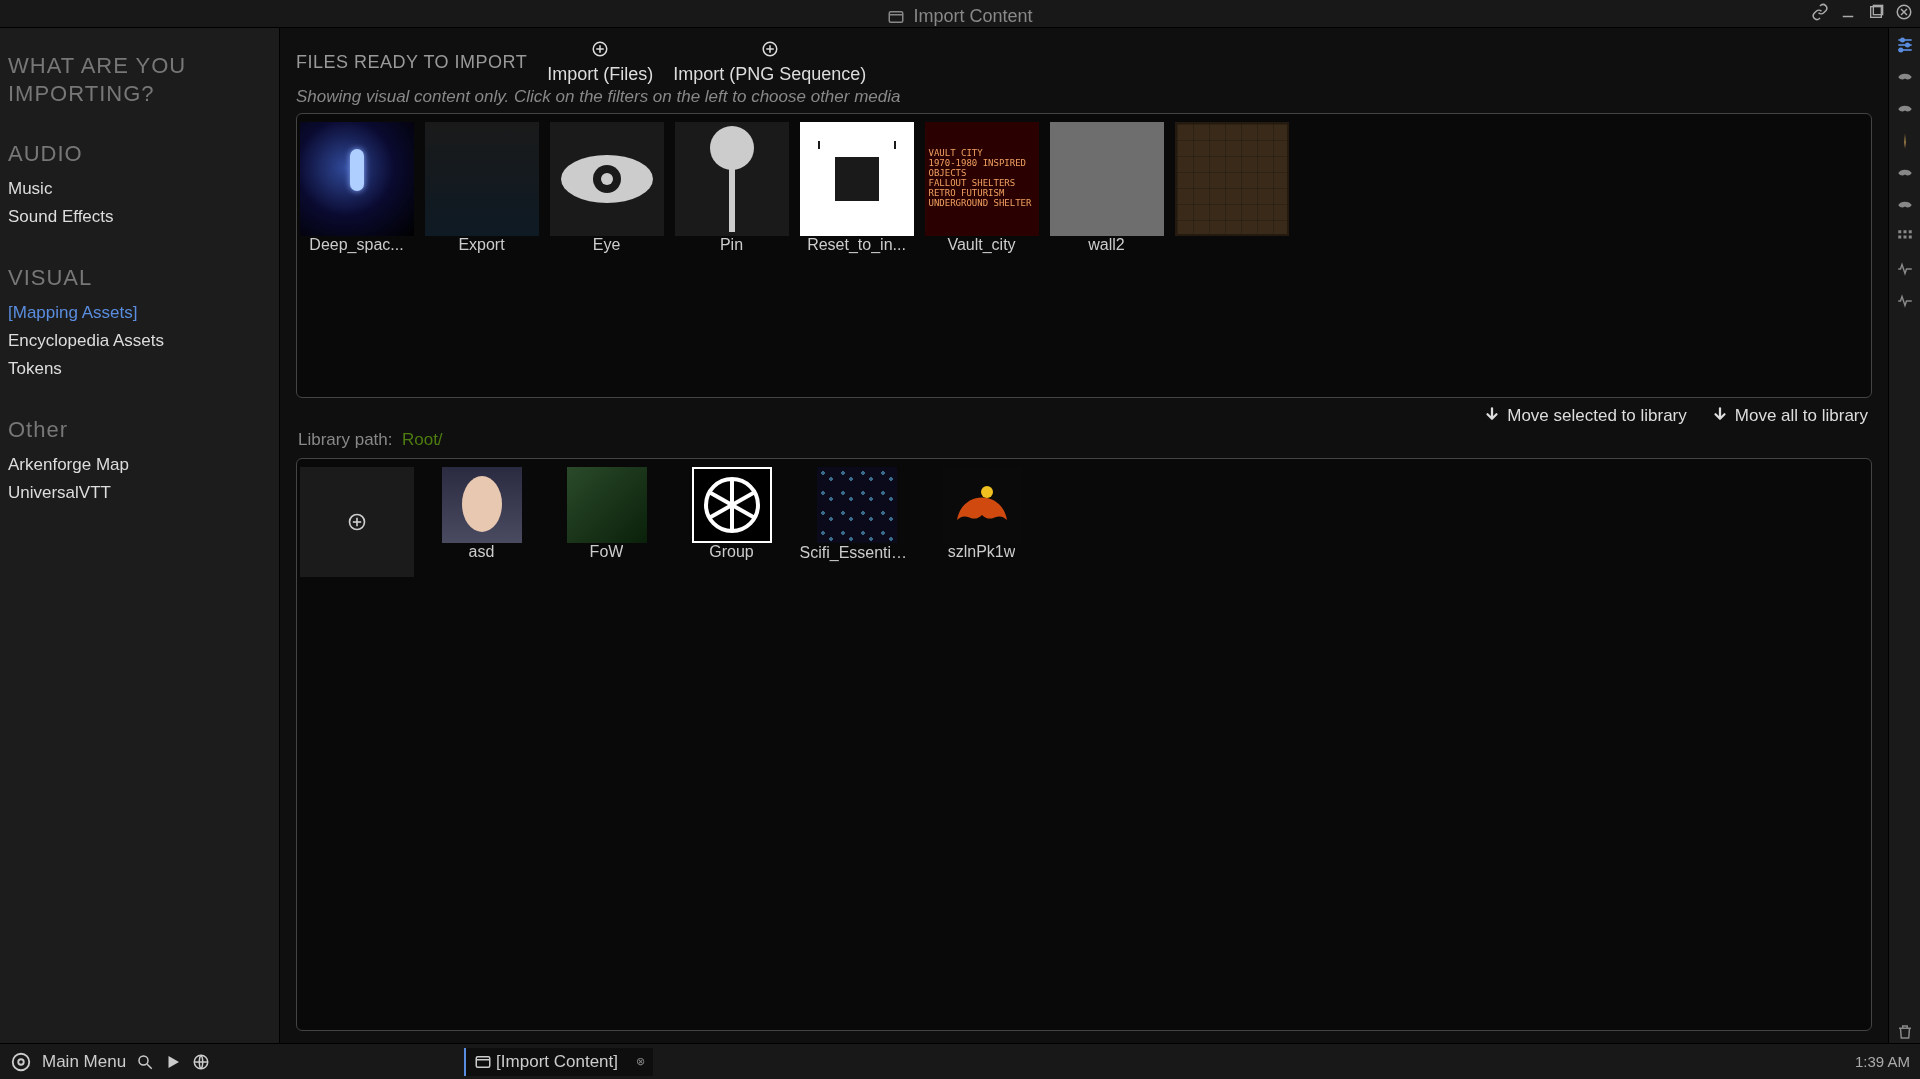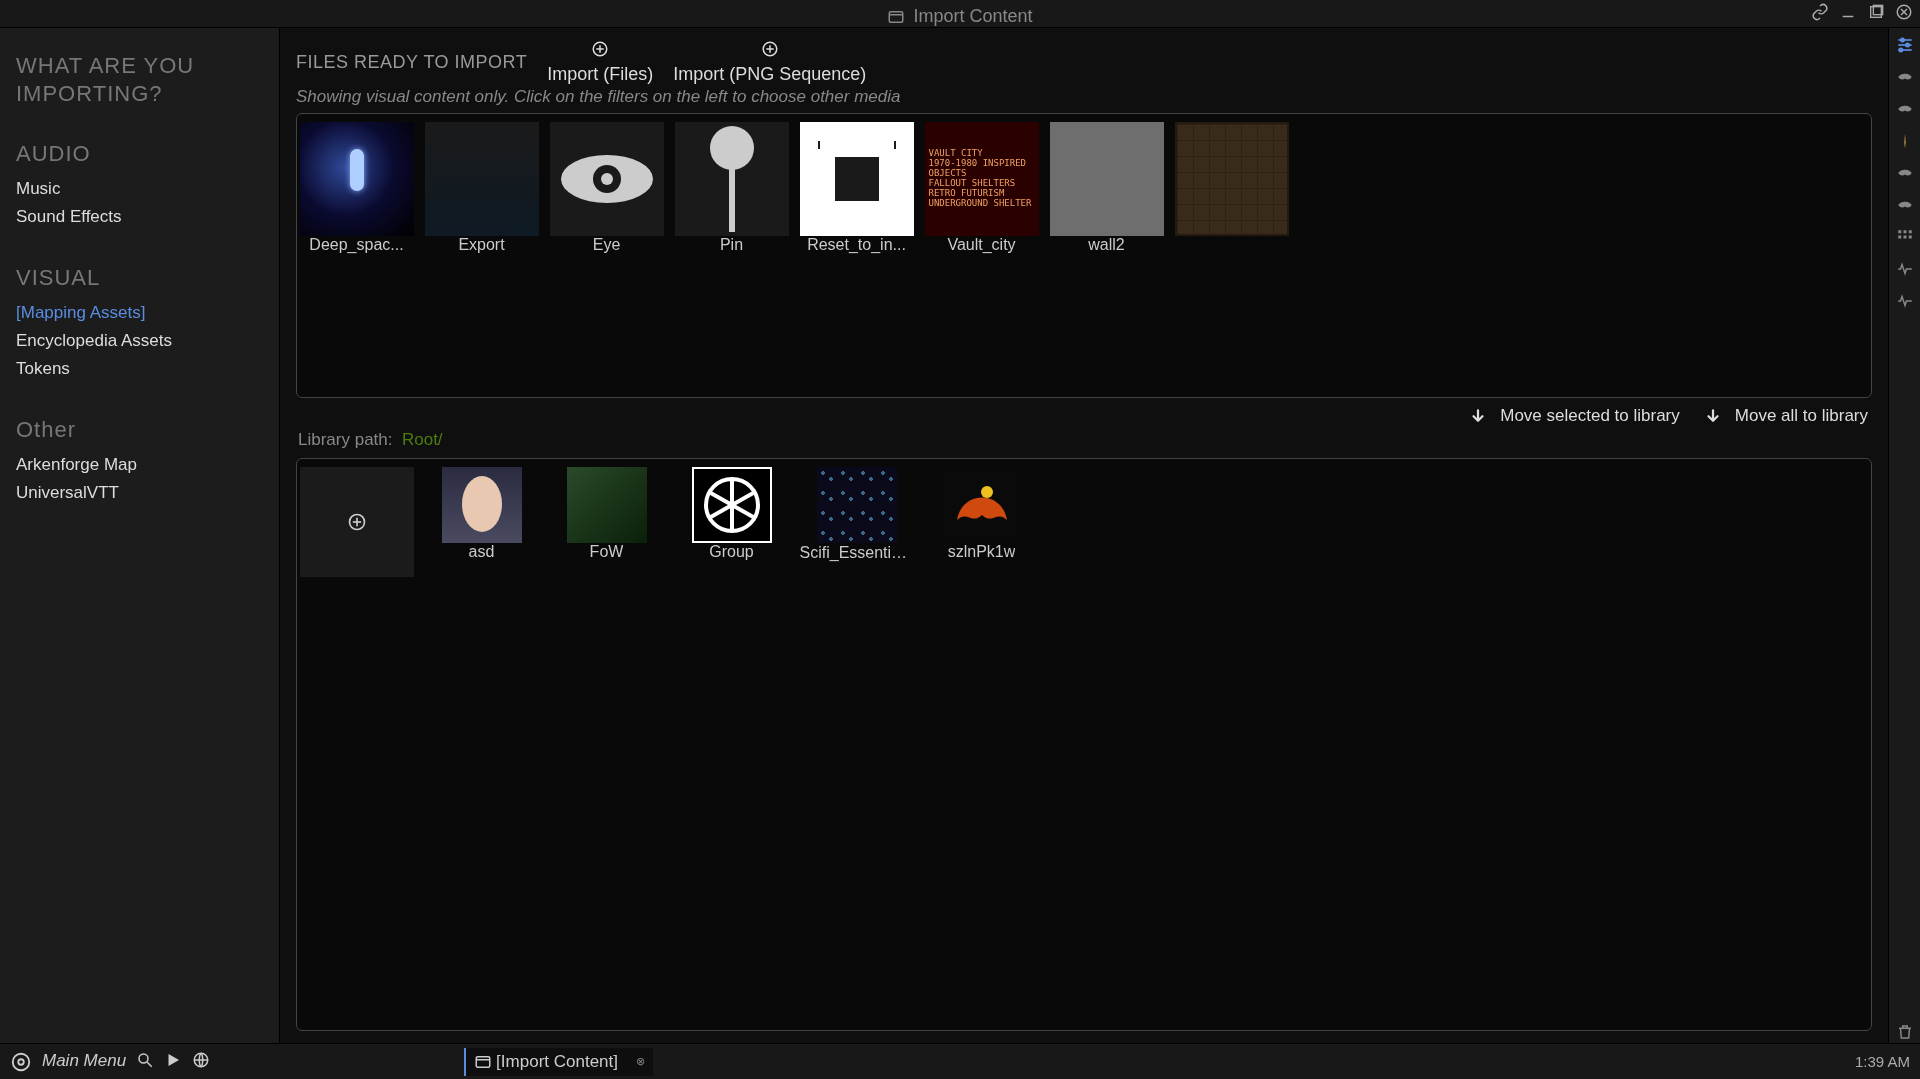--- a/index.html
+++ b/index.html
@@ -49,21 +49,21 @@
 
   
   .app {
     display: flex;
     height: calc(100% - 28px - 36px);
     width: 100%;
   }
   .sidebar {
     width: 280px;
     background: #1c1c1c;
-    padding: 24px 16px;
+    padding: 24px 8px;
     border-right: 1px solid #000;
     flex-shrink: 0;
   }
   .sidebar h2 {
     color: #777;
     font-weight: 400;
     font-size: 22px;
     letter-spacing: 1px;
     margin-bottom: 22px;
     line-height: 1.25;
@@ -181,22 +181,22 @@
   .actions-row {
     display: flex;
     justify-content: flex-end;
     gap: 24px;
     padding: 8px 4px 2px;
     font-size: 17px;
     color: #ddd;
   }
   .actions-row .a-btn {
     display: flex;
-    align-items: flex-end;
-    gap: 13px;
+    align-items: flex-start;
+    gap: 6px;
     cursor: pointer;
   }
 
   .libpath {
     font-size: 17px;
     color: #888;
     padding: 2px 2px;
   }
   .libpath .path { color: #4d7c0f; }
 
@@ -236,21 +236,21 @@
     height: 36px;
     background: #181818;
     border-top: 1px solid #000;
     display: flex;
     align-items: center;
     padding: 0 10px;
     gap: 14px;
     font-size: 17px;
     color: #ccc;
   }
-  .bottombar .bb-left { display: flex; gap: 10px; font-style: italic; }
+  .bottombar .bb-left { display: flex; align-items: center; gap: 10px; }
   .bottombar .bb-tab {
     margin-left: 240px;
     display: flex;
     align-items: center;
     gap: 4px;
     background: #0e0e0e;
     border-left: 2px solid #5a8de0;
     padding: 4px 8px;
   }
   .bottombar .bb-right { margin-left: auto; color: #aaa; font-size: 15px; }

